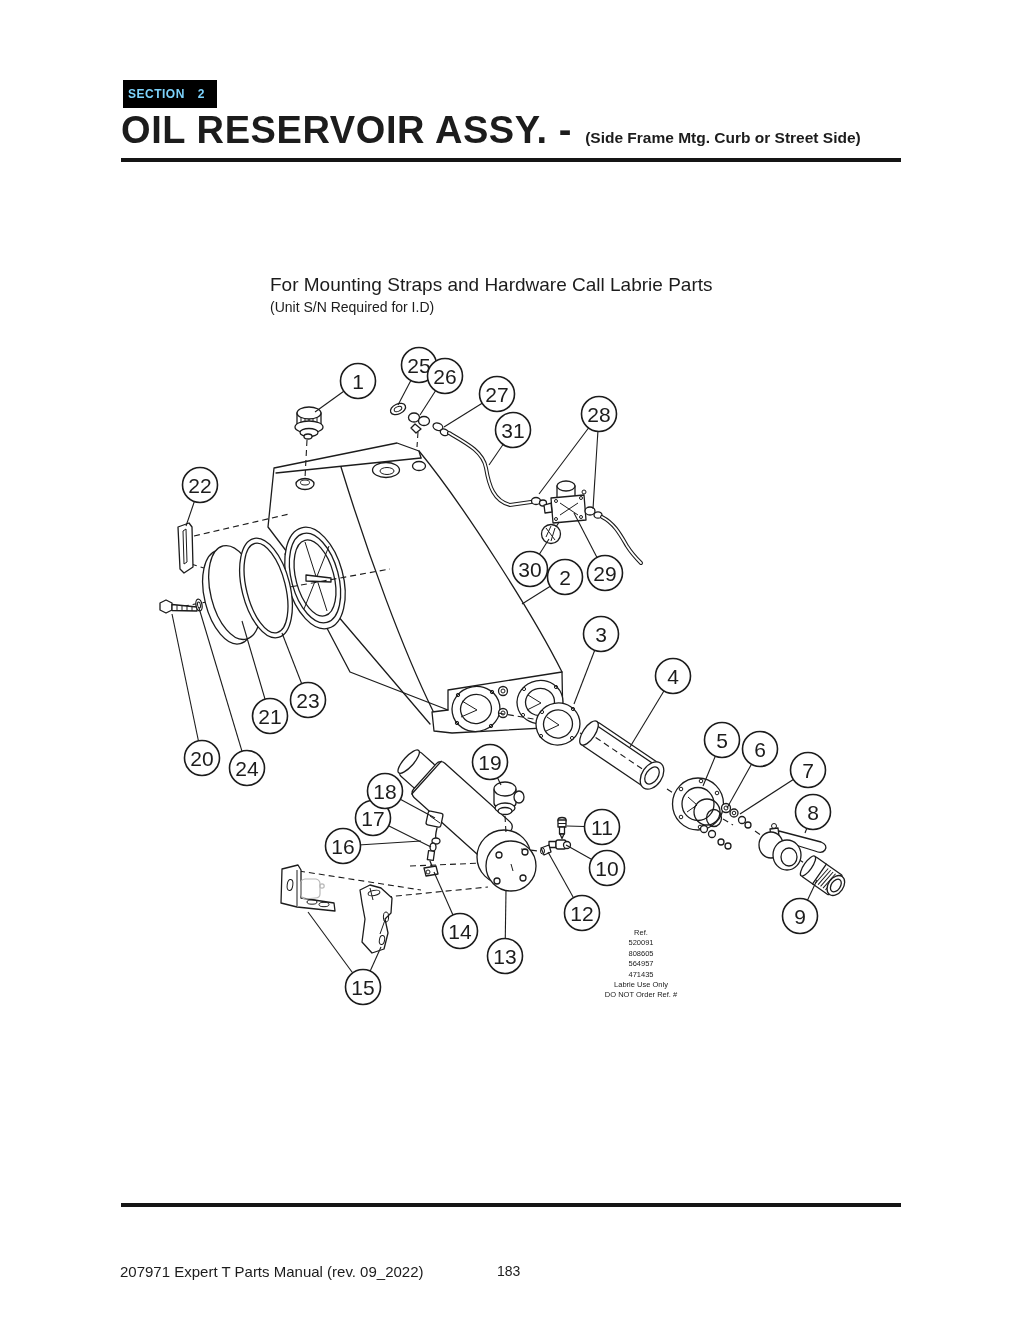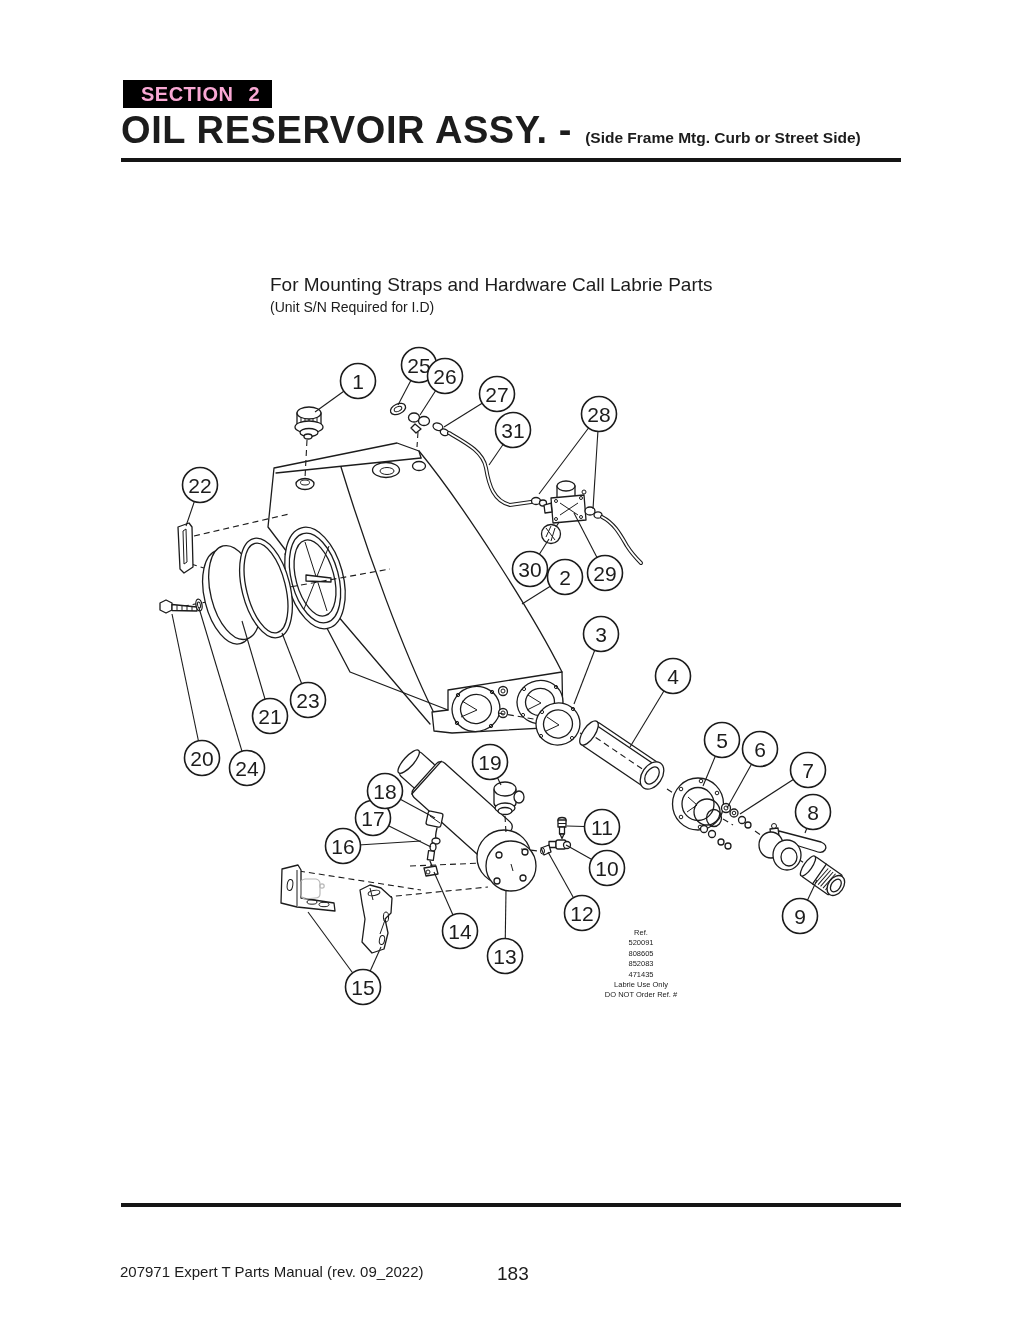--- a/index.html
+++ b/index.html
@@ -1,32 +1,32 @@
 <!DOCTYPE html>
 <html><head>
 <meta charset="utf-8">
 <style>
   html,body{margin:0;padding:0;background:#ffffff;}
   body{width:1024px;height:1326px;position:relative;font-family:"Liberation Sans",sans-serif;color:#1c1c1c;overflow:hidden;}
   .page{position:absolute;inset:0;background:#fff;}
   svg.diagram{position:absolute;left:0;top:0;z-index:1;}
   .txt{position:absolute;z-index:2;}
-  .section-badge{left:123px;top:80px;background:#000;color:#f9a8d4;font-weight:bold;font-size:20px;line-height:20px;padding:4px 12px 4px 18px;letter-spacing:0.5px;word-spacing:9px;white-space:nowrap;}
+  .section-badge{left:123px;top:80px;background:#000;color:#7dd3fc;font-weight:bold;font-size:12px;line-height:20px;padding:4px 12px 4px 5px;letter-spacing:0.5px;word-spacing:9px;white-space:nowrap;}
   .title-line{left:121px;top:109px;white-space:nowrap;}
   .title-main{font-size:38px;font-weight:bold;letter-spacing:0.6px;}
   .title-sub{font-size:15.5px;font-weight:bold;margin-left:13px;}
   .rule{left:121px;width:780px;height:4px;background:#151515;}
   .rule.top{top:158px;}
   .rule.bottom{top:1203px;}
   .note{left:270px;top:274px;width:600px;text-align:left;}
   .note-1{font-size:19px;}
   .note-2{font-size:14px;margin-top:3px;}
   .ref-block{left:591px;top:928px;width:100px;text-align:center;font-size:7.5px;line-height:10.4px;color:#222;}
   .footer-left{left:120px;top:1263px;font-size:15px;}
-  .footer-page{left:497px;top:1263px;font-size:19px;}
+  .footer-page{left:497px;top:1263px;font-size:14px;}
   
   .ink{stroke:#1c1c1c;stroke-width:1.3;fill:none;stroke-linejoin:round;stroke-linecap:round;}
   .inkf{stroke:#1c1c1c;stroke-width:1.3;fill:#ffffff;stroke-linejoin:round;stroke-linecap:round;}
   .thin{stroke:#1c1c1c;stroke-width:1;fill:none;}
   .dash{stroke:#1c1c1c;stroke-width:1.1;fill:none;stroke-dasharray:6 4;}
   .hose{stroke:#1c1c1c;stroke-width:4;fill:none;stroke-linecap:round;}
   .hosein{stroke:#ffffff;stroke-width:1.8;fill:none;stroke-linecap:round;}
   .ghost{stroke:#b8b8b8;stroke-width:1.2;fill:none;}
 </style>
 </head>
@@ -455,21 +455,21 @@
 
   <div class="txt note">
     <div class="note-1">For Mounting Straps and Hardware Call Labrie Parts</div>
     <div class="note-2">(Unit S/N Required for I.D)</div>
   </div>
 
   <div class="txt ref-block">
     <div>Ref.</div>
     <div>520091</div>
     <div>808605</div>
-    <div>852083</div>
+    <div>564957</div>
     <div>471435</div>
     <div>Labrie Use Only</div>
     <div>DO NOT Order Ref. #</div>
   </div>
 
   <div class="txt rule bottom"></div>
   <div class="txt footer-left">207971 Expert T Parts Manual (rev. 09_2022)</div>
   <div class="txt footer-page">183</div>
 
 </div>

